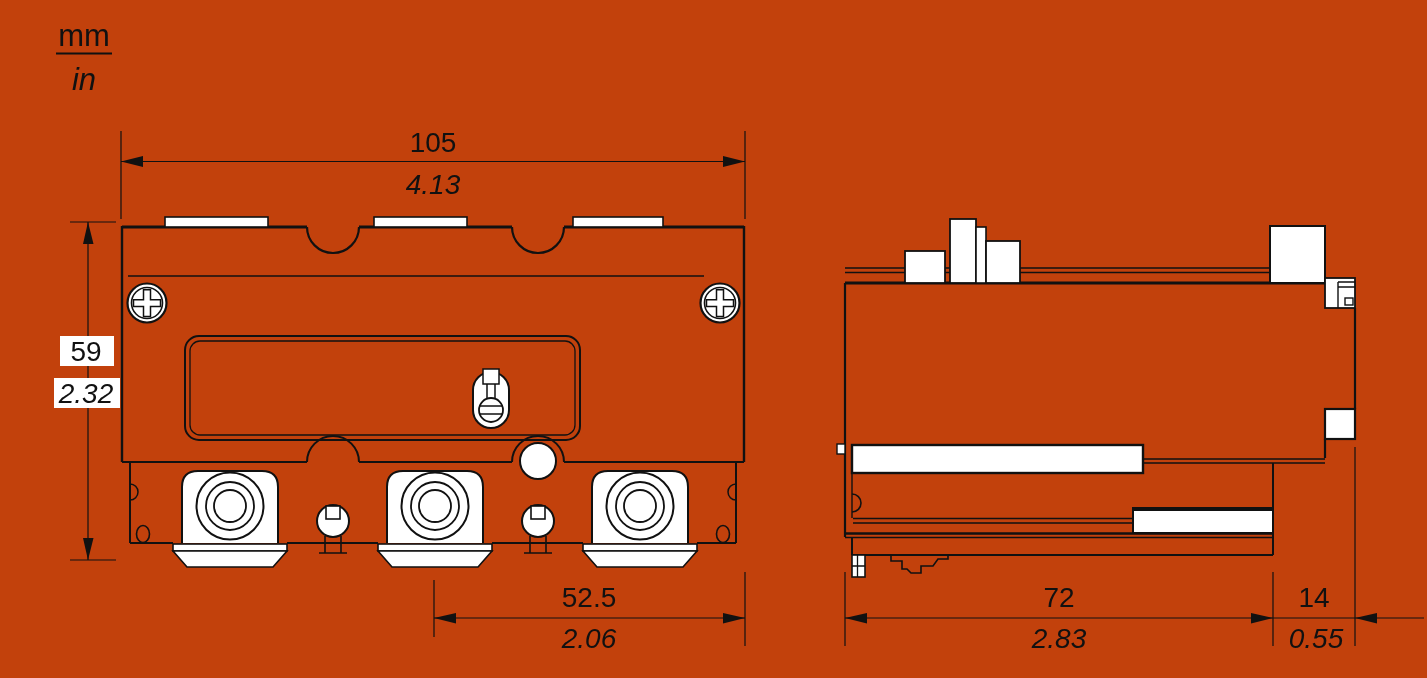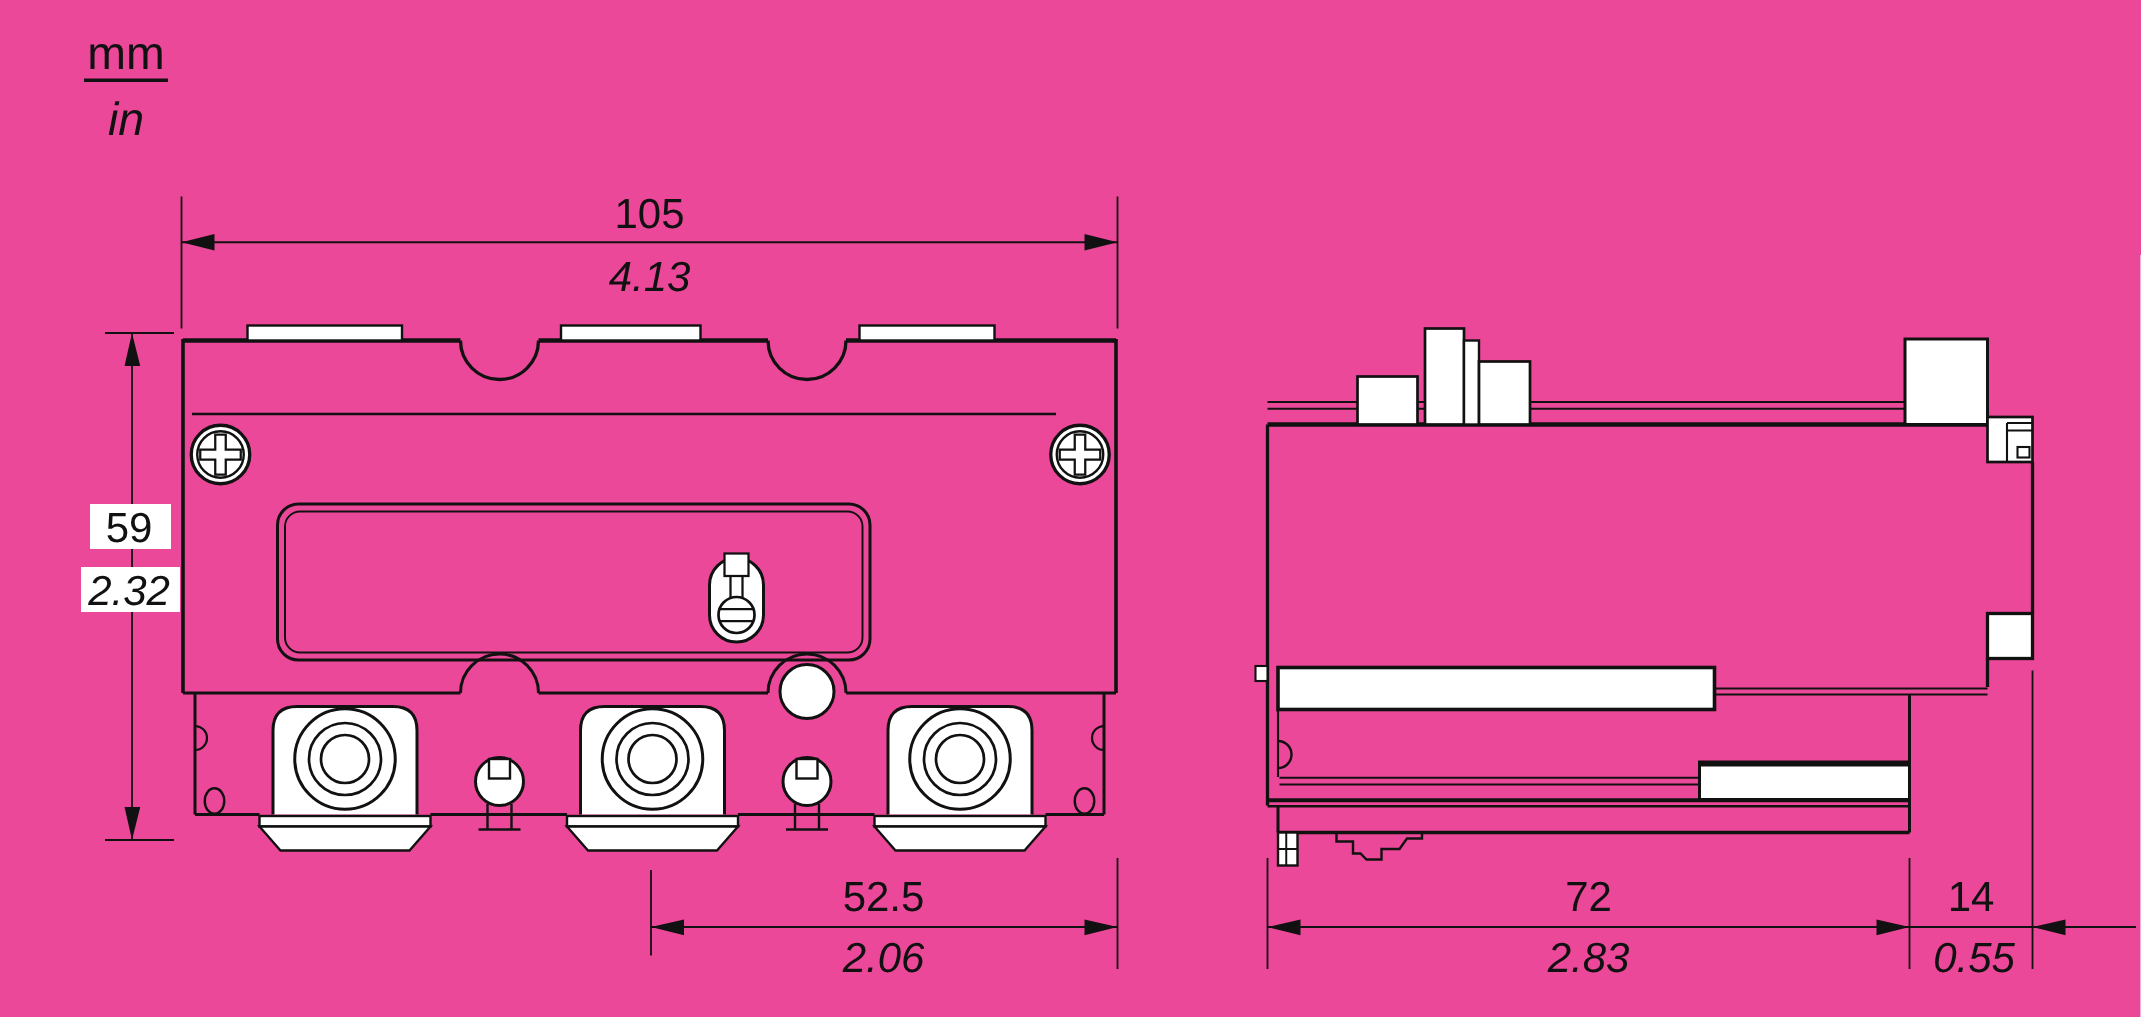--- a/index.html
+++ b/index.html
@@ -1,16 +1,16 @@
 <!DOCTYPE html>
 <html><head>
 <meta charset="utf-8">
 <style>
   html,body{margin:0;padding:0;background:#ffffff;}
-  .stage{width:1427px;height:678px;background:#ec4899;position:relative;overflow:hidden;}
+  .stage{width:1427px;height:678px;background:#c2410c;position:relative;overflow:hidden;}
   svg{display:block;}
   text{font-family:"Liberation Sans", sans-serif;fill:#111;}
   .dim-mm{font-size:28px;}
   .dim-in{font-size:28px;font-style:italic;}
   .unit-txt{font-size:31px;}
   .unit-in{font-size:31px;font-style:italic;}
   path,rect,circle,ellipse,line{vector-effect:none;}
 </style>
 </head>
 <body>

